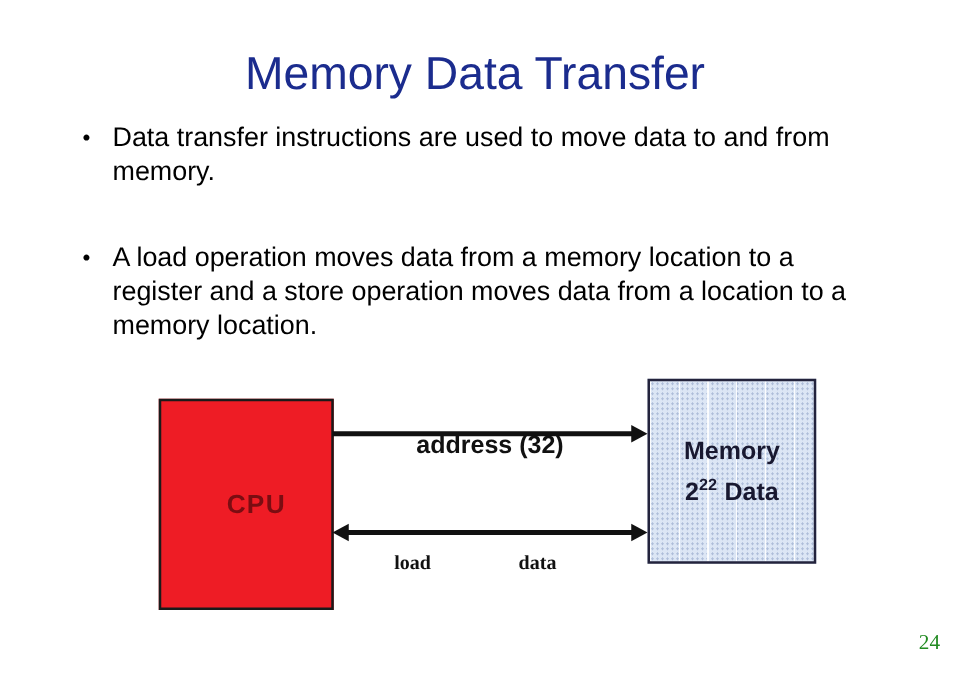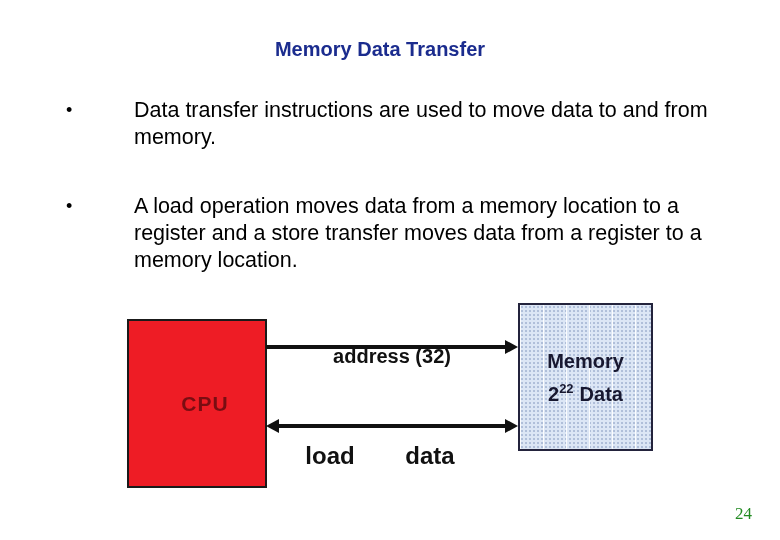--- a/index.html
+++ b/index.html
@@ -21,42 +21,42 @@
     background: #ffffff;
     font-family: "Liberation Sans", sans-serif;
     overflow: hidden;
   }
   .slide-title {
     position: absolute;
     top: 38px;
     left: 0;
     width: 760px;
     text-align: center;
-    font-size: 20px;
-    font-weight: bold;
+    font-size: 37px;
+    font-weight: normal;
     color: var(--title-color);
   }
   .bullet-list {
     position: absolute;
     top: 97px;
     left: 66px;
     width: 646px;
     list-style: none;
     font-size: 21.5px;
     line-height: 27px;
     color: var(--body-text);
   }
   .bullet-item { display: flex; }
   .bullet-item + .bullet-item { margin-top: 42px; }
   .bullet-marker {
     width: 24px;
     flex: 0 0 24px;
     font-size: 18px;
   }
-  .bullet-text { flex: 1; margin-left: 44px; }
+  .bullet-text { flex: 1; }
 
   
   .cpu-box {
     position: absolute;
     left: 127px;
     top: 319px;
     width: 140px;
     height: 169px;
     background: var(--cpu-fill);
     border: 2px solid #1a1a1a;
@@ -137,24 +137,25 @@
     font-size: 20px;
     font-weight: bold;
     color: var(--arrow-color);
     line-height: 22px;
   }
   .address-label { top: 321px; margin-top: 24px; }
   .data-label { top: 400px; }
   .op-label {
     position: absolute;
     top: 442px;
-    font-size: 24px;
+    font-size: 16px;
     font-weight: bold;
     color: var(--arrow-color);
     text-align: center;
+    font-family: Liberation Serif, serif;
   }
   .load-label { left: 300px; width: 60px; }
   .store-label { left: 398px; width: 64px; }
 
   .page-number {
     position: absolute;
     top: 504px;
     right: 28px;
     font-family: "Liberation Serif", serif;
     font-size: 17px;
@@ -168,21 +169,21 @@
 
   <h1 class="slide-title">Memory Data Transfer</h1>
 
   <ul class="bullet-list">
     <li class="bullet-item">
       <span class="bullet-marker">•</span>
       <span class="bullet-text">Data transfer instructions are used to move data to and from memory.</span>
     </li>
     <li class="bullet-item">
       <span class="bullet-marker">•</span>
-      <span class="bullet-text">A load operation moves data from a memory location to a register and a store transfer moves data from a register to a memory location.</span>
+      <span class="bullet-text">A load operation moves data from a memory location to a register and a store operation moves data from a location to a memory location.</span>
     </li>
   </ul>
 
   <div class="cpu-box">
     <span class="cpu-label">CPU</span>
   </div>
 
   <div class="memory-box">
     <span class="memory-label">Memory</span>
     <span class="memory-capacity"><span>2</span><sup>22</sup><span class="unit">Data</span></span>

